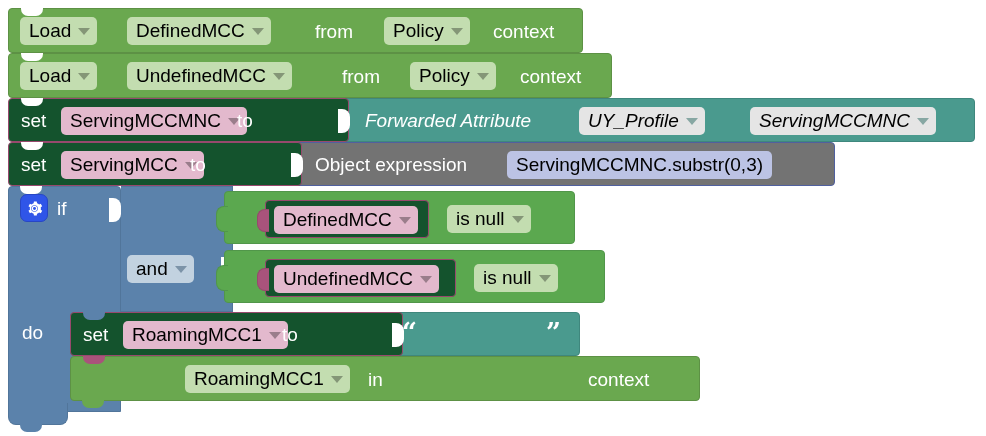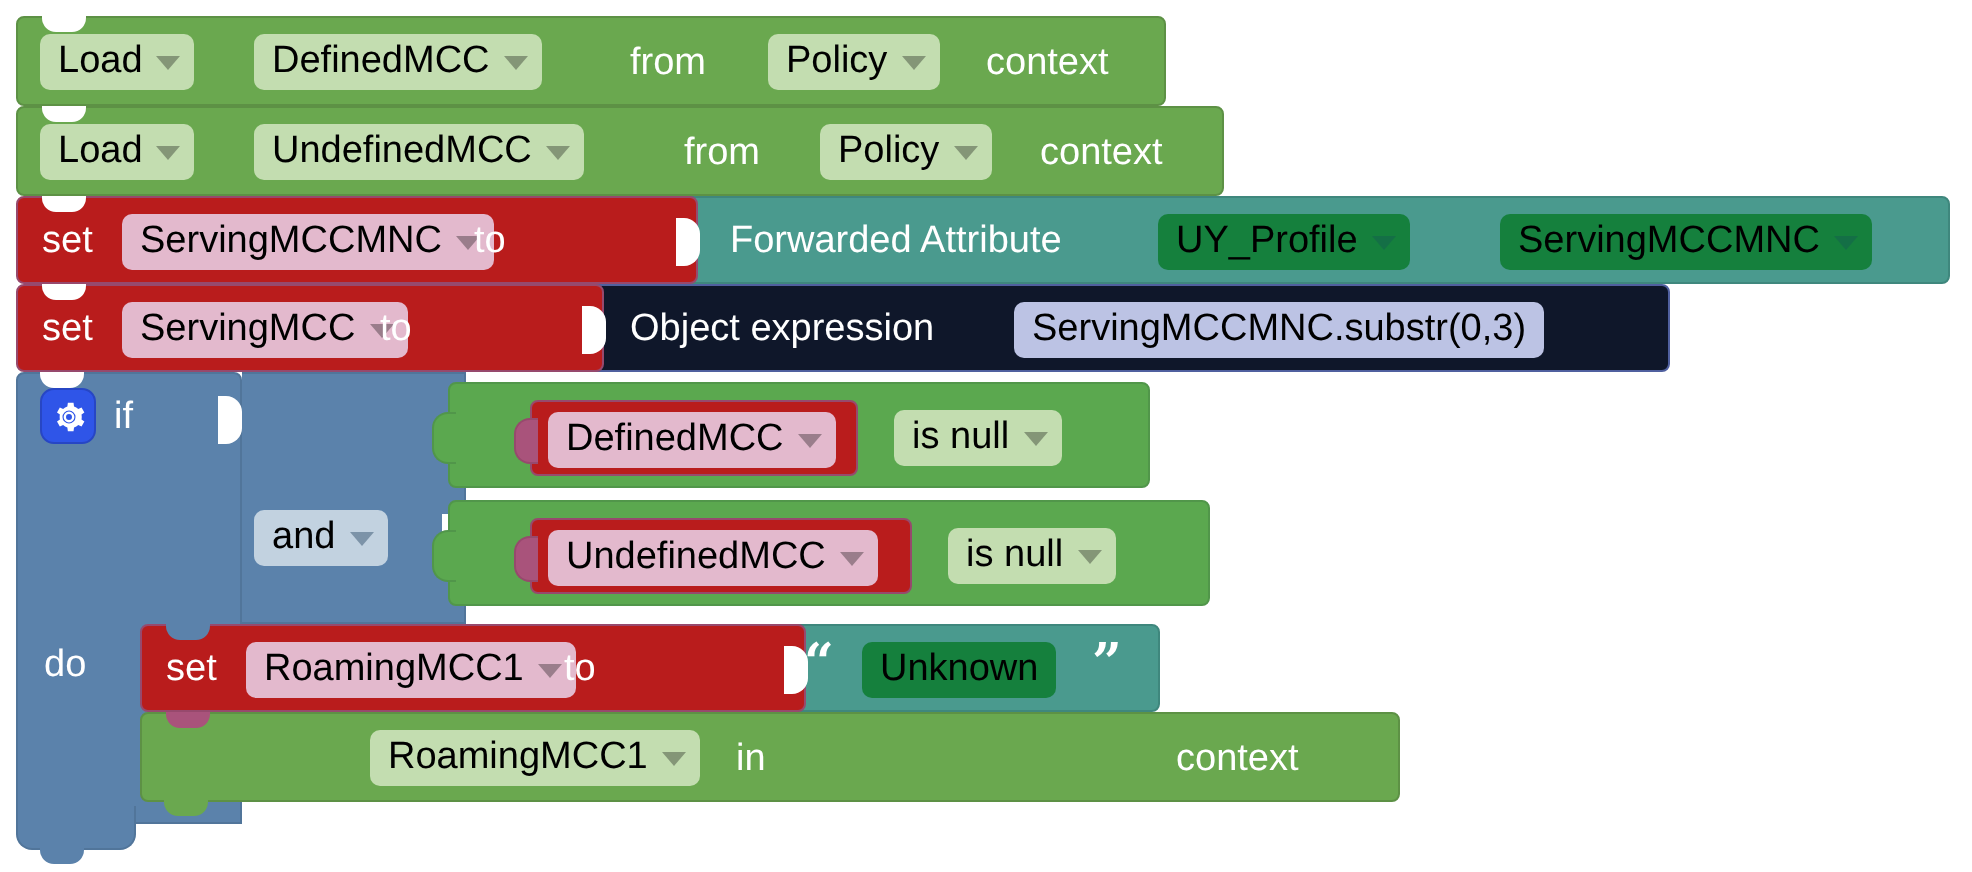--- a/index.html
+++ b/index.html
@@ -7,42 +7,42 @@
     width:986px;height:436px;position:relative;overflow:hidden;
     font-family:"Liberation Sans","DejaVu Sans",sans-serif;
     -webkit-font-smoothing:antialiased;
   }
   #stage{position:absolute;left:0;top:0;width:986px;height:436px;}
 
   
   .blk{position:absolute;box-sizing:border-box;border-radius:4px;}
   .blk.green   {background:#6aa84f;border:1px solid #5d9145;}
   .blk.teal    {background:#4a9a8e;border:1px solid #3f877d;}
-  .blk.magenta {background:#b91c1c;border:1px solid #97496d;}
-  .blk.indigo  {background:#0f172a;border:1px solid #50609f;}
+  .blk.magenta {background:#14532d;border:1px solid #97496d;}
+  .blk.indigo  {background:#737373;border:1px solid #50609f;}
   .blk.steel   {background:#5b82ab;border:1px solid #51759a;}
   .blk.green2  {background:#5ba84f;border:1px solid #51964a;}
 
   
   .notch{position:absolute;top:-1px;left:12px;width:22px;height:8px;
          border-radius:0 0 7px 7px;}
   .notch.green   {background:#ffffff;}
   .bumpdown{position:absolute;bottom:-8px;left:12px;width:22px;height:8px;
             border-radius:0 0 7px 7px;}
 
   
   .lbl{position:absolute;color:#ffffff;font-size:19px;line-height:19px;
        white-space:nowrap;}
 
   
   .fld{position:absolute;box-sizing:border-box;display:flex;align-items:center;
        height:28px;border-radius:5px;padding:0 7px 0 9px;white-space:nowrap;
        font-size:19px;color:#000000;}
   .fld.lt-green{background:#c3ddb0;}
-  .fld.lt-teal {background:#15803d;}
+  .fld.lt-teal {background:#e5e5e5;}
   .fld.lt-pink {background:#e3b9cd;}
   .fld.lt-indigo{background:#bcc3e4;}
   .fld.lt-steel{background:#c2d2e0;text-align:right;}
   .fld .txt{display:inline-block;}
   .caret{display:inline-block;width:0;height:0;margin-left:7px;
          border-left:6px solid transparent;border-right:6px solid transparent;
          border-top:7px solid rgba(0,0,0,0.32);}
   .caret.onteal{border-top-color:rgba(20,90,82,0.45);}
   .caret.onsteel{border-top-color:rgba(40,70,100,0.45);}
 
@@ -96,21 +96,21 @@
       <span class="caret"></span>
     </div>
     <div class="lbl" style="left:333px;top:13px;">from</div>
     <div class="fld lt-green" style="left:401px;top:8px;">
       <span class="txt">Policy</span>
       <span class="caret"></span>
     </div>
     <div class="lbl" style="left:511px;top:13px;">context</div>
   </div>
 
-  <div class="blk teal" style="left:338px;top:98px;width:637px;height:44px;">
+  <div class="blk teal" style="left:338px;top:98px;width:637px;height:44px;font-style:italic;">
     <div class="tab" style="left:-9px;top:10px;background:#4a9a8e;border-top:1px solid #3f877d;border-bottom:1px solid #3f877d;border-left:1px solid #3f877d;"></div>
     <div class="lbl" style="left:26px;top:12px;">Forwarded Attribute</div>
     <div class="fld lt-teal" style="left:240px;top:8px;">
       <span class="txt">UY_Profile</span>
       <span class="caret onteal"></span>
     </div>
     <div class="fld lt-teal" style="left:411px;top:8px;">
       <span class="txt">ServingMCCMNC</span>
       <span class="caret onteal"></span>
     </div>
@@ -196,23 +196,20 @@
       <span class="txt">is null</span>
       <span class="caret"></span>
     </div>
   </div>
 
   <div class="lbl" style="left:22px;top:323px;">do</div>
 
   <div class="blk teal" style="left:393px;top:312px;width:187px;height:44px;">
     <div class="tab" style="left:-9px;top:10px;background:#4a9a8e;border-top:1px solid #3f877d;border-bottom:1px solid #3f877d;border-left:1px solid #3f877d;"></div>
     <div class="quote" style="left:8px;top:6px;">“</div>
-    <div class="fld lt-teal" style="left:37px;top:8px;padding:0 9px;">
-      <span class="txt">Unknown</span>
-    </div>
     <div class="quote" style="left:152px;top:6px;">”</div>
   </div>
 
   <div class="blk magenta" style="left:70px;top:312px;width:333px;height:44px;">
     <div class="notch green" style="background:#5b82ab;"></div>
     <div class="lbl" style="left:12px;top:12px;">set</div>
     <div class="fld lt-pink" style="left:52px;top:8px;">
       <span class="txt">RoamingMCC1</span>
       <span class="caret"></span>
     </div>

